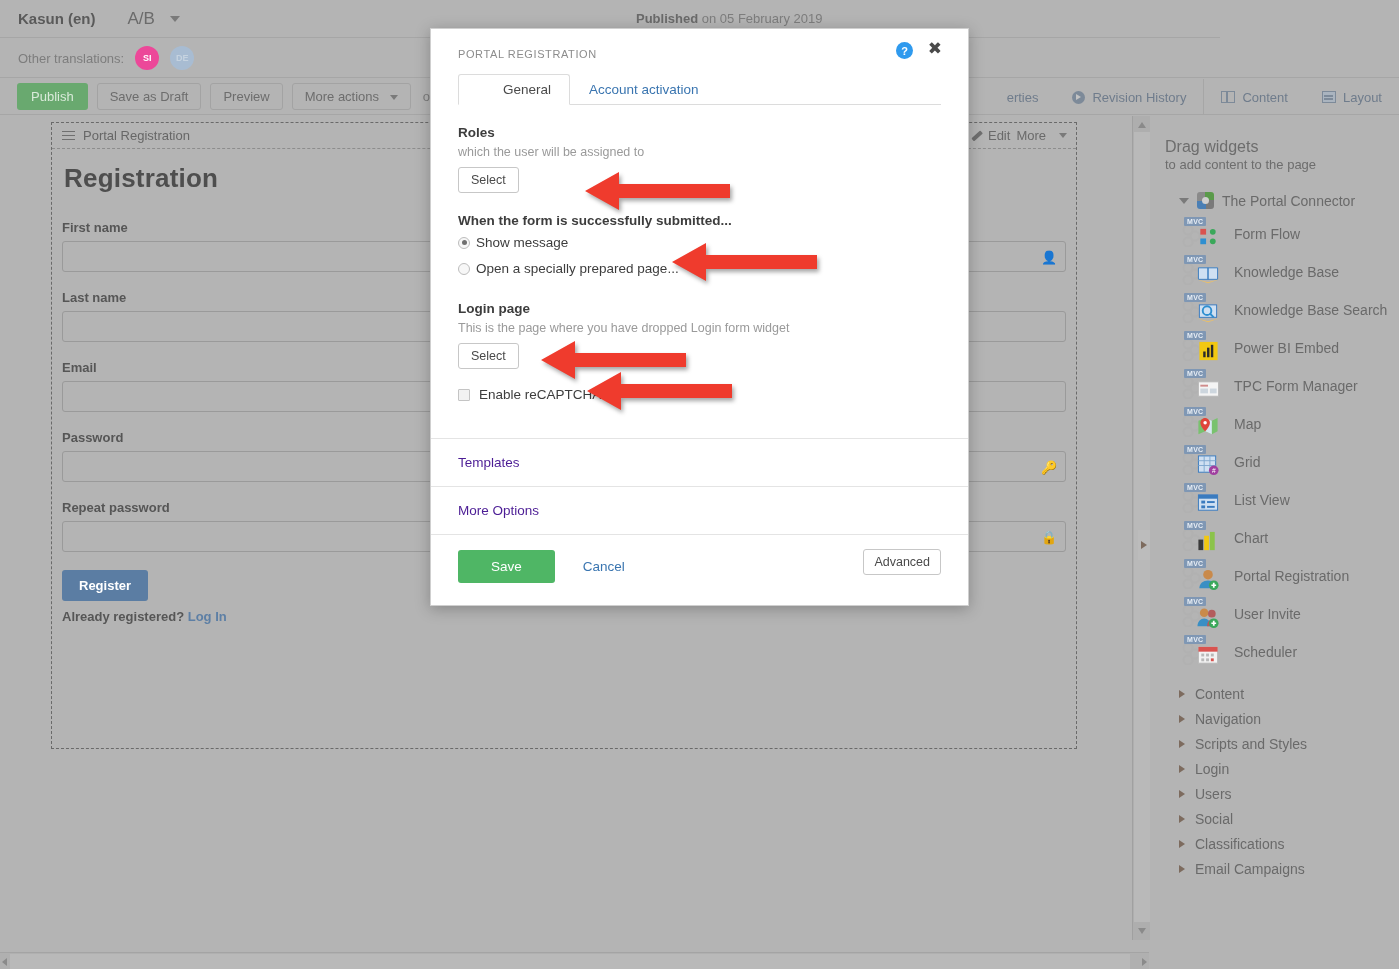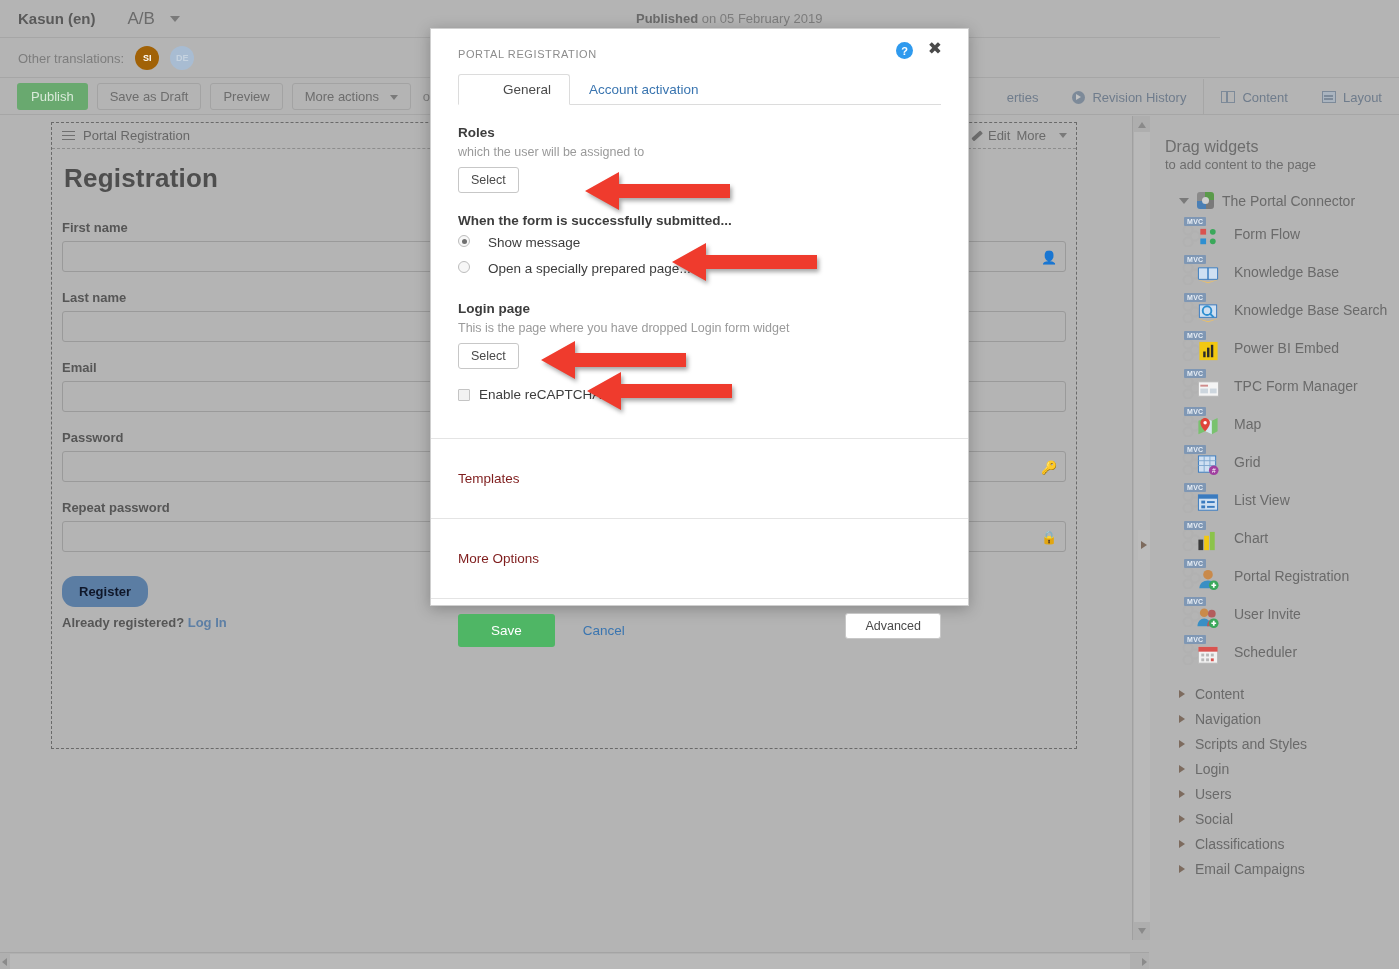--- a/index.html
+++ b/index.html
@@ -46,21 +46,21 @@
     position: absolute; left: 0; top: 39px; width: 1399px; height: 39px;
     border-bottom: 1px solid #a6a6a6;
     display: flex; align-items: center;
   }
   .other-trans-label { margin-left: 18px; font-size: 13px; color: #7d7d7d; }
   .trans-badge {
     width: 24px; height: 24px; border-radius: 50%;
     display: inline-flex; align-items: center; justify-content: center;
     font-size: 9px; color: #fff; font-weight: 700; margin-left: 11px;
   }
-  .trans-badge.active { background: #a16207; }
+  .trans-badge.active { background: #ec4899; }
   .trans-badge.inactive { background: #a8bcd2; color: #c6d3e0; }
 
   .topbar-row3 {
     position: absolute; left: 0; top: 79px; width: 1399px; height: 36px;
     border-bottom: 1px solid #a6a6a6;
     display: flex; align-items: center;
   }
   .btn-publish {
     margin-left: 17px;
     background: #69a96f; color: #d9ead9;
@@ -162,23 +162,22 @@
     height: 31px; border: 1px solid #9a9a9a; border-radius: 3px;
     background: #b4b4b4; margin-bottom: 18px; position: relative;
   }
   .autofill-ico {
     position: absolute; right: 7px; top: 6px;
     width: 17px; height: 18px; color: #6b6b6b;
     display: flex; align-items: center; justify-content: center;
     font-size: 13px;
   }
   .btn-register {
-    background: #5b7da3; color: #0f172a; border: none; border-radius: 13px;
+    background: #5b7da3; color: #ffffff; border: none; border-radius: 3px;
     padding: 8px 17px; font-size: 13px; font-weight: 700; font-family: inherit;
-    margin-top: 6px;
   }
   .already {
     margin-top: 8px; font-size: 13px; font-weight: 700; color: #565656;
   }
   .already a { color: #5d7fa5; text-decoration: none; }
 
   
   #sidebar {
     position: absolute; right: 0; top: 116px; width: 248px; height: 853px;
     background: #b4b4b4; padding: 22px 0 0 14px; overflow: hidden;
@@ -310,57 +309,57 @@
 
   .modal-body { padding: 20px 27px 0 27px; }
   .grp-title { font-size: 13.5px; font-weight: 700; color: #3d3d3d; }
   .grp-hint { font-size: 12.5px; color: #9a9a9a; margin-top: 5px; }
   .btn-select {
     margin-top: 8px; padding: 5px 12px; font-size: 12.5px;
     background: #fff; border: 1px solid #c7c7c7; border-radius: 3px;
     color: #4a4a4a; font-family: inherit;
   }
   .radio-row {
-    display: flex; gap: 18px; margin-top: 7px;
+    display: flex; align-items: center; gap: 6px; margin-top: 7px;
   }
   .radio {
     width: 12px; height: 12px; border-radius: 50%;
     border: 1px solid #bdbdbd; background: #f7f7f7; flex: none; position: relative;
   }
   .radio.checked::after {
     content: ""; position: absolute; left: 2.5px; top: 2.5px;
     width: 5px; height: 5px; border-radius: 50%; background: #707070;
   }
   .radio-label { font-size: 13.5px; color: #3d3d3d; }
   .check-row { display: flex; align-items: center; gap: 9px; margin-top: 8px; }
   .checkbox {
     width: 12px; height: 12px; border: 1px solid #c4c4c4;
     background: #f2f2f2; flex: none; border-radius: 1px;
   }
 
   .modal-section {
-    border-top: 1px solid #e4e4e4; padding: 32px 27px;
-    font-size: 13.5px; color: #7f1d1d;
+    border-top: 1px solid #e4e4e4; padding: 16px 27px;
+    font-size: 13.5px; color: #4c1d95;
   }
   .modal-foot {
     border-top: 1px solid #e4e4e4; padding: 15px 27px;
     display: flex; align-items: center; position: relative;
   }
   .btn-save {
     background: #4fb665; color: #fff; border: none; border-radius: 3px;
     padding: 9px 33px; font-size: 13.5px; font-family: inherit;
   }
   .btn-cancel {
     margin-left: 22px; color: #3a75b0; font-size: 13.5px;
     background: none; border: none; font-family: inherit;
   }
   .btn-advanced {
     position: absolute; right: 27px; top: 14px;
     background: #fff; border: 1px solid #c7c7c7; border-radius: 3px;
-    padding: 5px 19px; font-size: 12.5px; color: #4a4a4a; font-family: inherit;
+    padding: 5px 10px; font-size: 12.5px; color: #4a4a4a; font-family: inherit;
   }
 
   
   .arrow {
     position: absolute; z-index: 80;
     filter: drop-shadow(2px 3px 2px rgba(0,0,0,.35));
   }
 </style>
 </head>
 <body>

